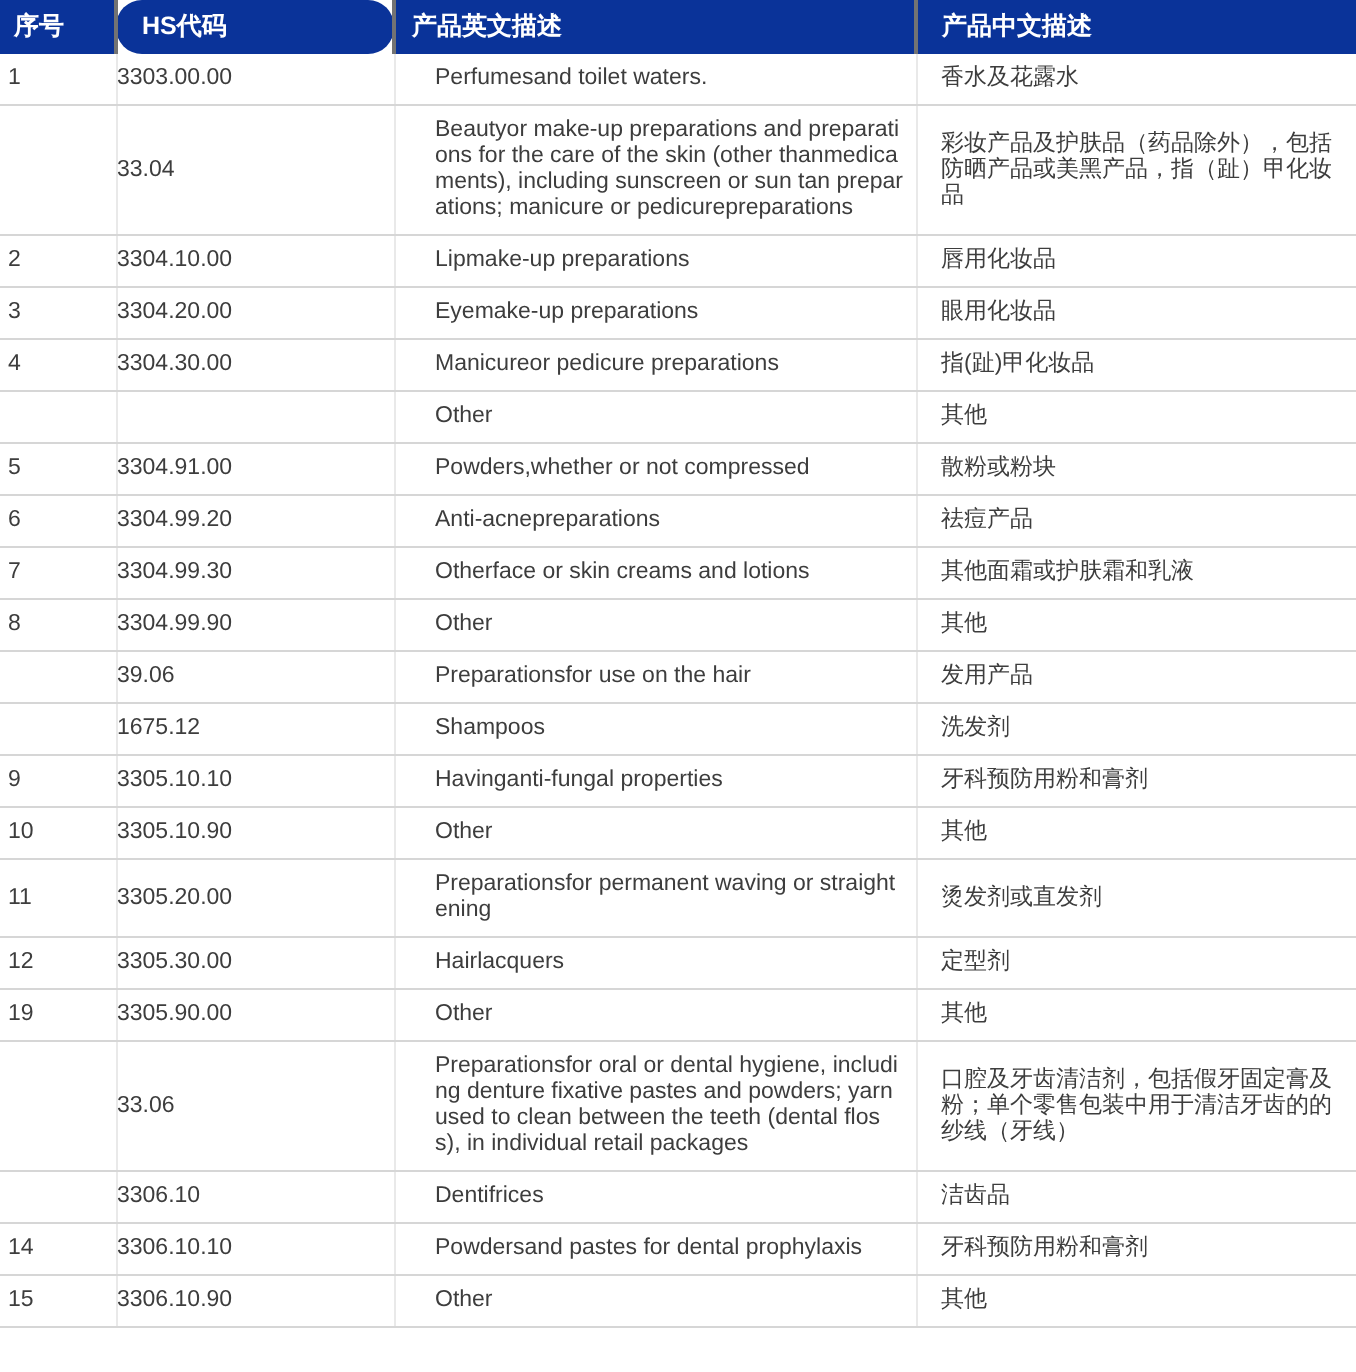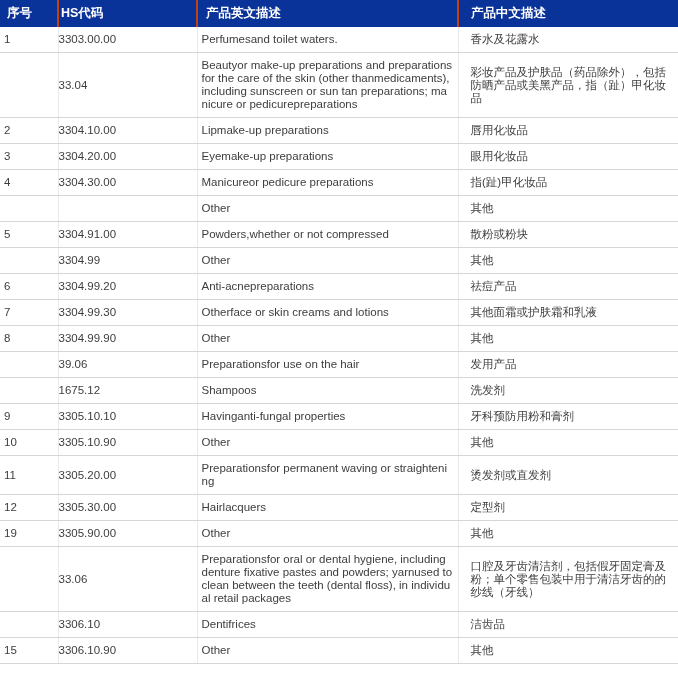--- a/index.html
+++ b/index.html
@@ -33,43 +33,43 @@
   col.c-cn { width: 220px; }
 
   thead th {
     background: var(--header-bg);
     color: var(--header-text);
     font-size: 12.5px;
     font-weight: 700;
     text-align: left;
     height: 27px;
     padding: 5px 6px 5px 8px;
-    border-right: 2px solid #c2410c;
+    border-right: 2px solid #737373;
     white-space: nowrap;
     overflow: hidden;
   }
   thead th:last-child { border-right: none; }
   thead th.h-no { padding-left: 7px; }
-  thead th.h-hs { padding-left: 2px; }
+  thead th.h-hs { padding-left: 12px; border-radius: 13px; }
   thead th.h-en { padding-left: 8px; margin-left: 38px; }
   thead th.h-cn { padding-left: 12px; }
 
   tbody td {
     font-size: 11.5px;
     line-height: 13px;
     color: var(--body-text);
     padding: 6px 8px;
     border-bottom: 1px solid var(--row-line);
     border-right: 1px solid var(--col-line);
     vertical-align: middle;
     background: #ffffff;
   }
   tbody td.col-no { padding-left: 4px; }
   tbody td.col-hs { padding-left: 0; }
-  tbody td.col-en { padding-left: 4px; padding-right: 5px; word-break: break-all; }
+  tbody td.col-en { padding-left: 20px; padding-right: 5px; word-break: break-all; }
   tbody td.col-cn { padding-left: 12px; padding-right: 2px; }
 </style>
 </head>
 <body>
 
 <div class="page">
   <table class="hs-table">
     <colgroup>
       <col class="c-no">
         <col class="c-hs">
@@ -121,26 +121,20 @@
           <td class="col-en">Other</td>
           <td class="col-cn">其他</td>
         </tr>
         <tr>
           <td class="col-no">5</td>
           <td class="col-hs">3304.91.00</td>
           <td class="col-en">Powders,whether or not compressed</td>
           <td class="col-cn">散粉或粉块</td>
         </tr>
         <tr>
-          <td class="col-no"></td>
-          <td class="col-hs">3304.99</td>
-          <td class="col-en">Other</td>
-          <td class="col-cn">其他</td>
-        </tr>
-        <tr>
           <td class="col-no">6</td>
           <td class="col-hs">3304.99.20</td>
           <td class="col-en">Anti-acnepreparations</td>
           <td class="col-cn">祛痘产品</td>
         </tr>
         <tr>
           <td class="col-no">7</td>
           <td class="col-hs">3304.99.30</td>
           <td class="col-en">Otherface or skin creams and lotions</td>
           <td class="col-cn">其他面霜或护肤霜和乳液</td>
@@ -199,20 +193,26 @@
           <td class="col-en">Preparationsfor oral or dental hygiene, including denture fixative pastes and powders; yarnused to clean between the teeth (dental floss), in individual retail packages</td>
           <td class="col-cn">口腔及牙齿清洁剂，包括假牙固定膏及粉；单个零售包装中用于清洁牙齿的的纱线（牙线）</td>
         </tr>
         <tr>
           <td class="col-no"></td>
           <td class="col-hs">3306.10</td>
           <td class="col-en">Dentifrices</td>
           <td class="col-cn">洁齿品</td>
         </tr>
         <tr>
+          <td class="col-no">14</td>
+          <td class="col-hs">3306.10.10</td>
+          <td class="col-en">Powdersand pastes for dental prophylaxis</td>
+          <td class="col-cn">牙科预防用粉和膏剂</td>
+        </tr>
+        <tr>
           <td class="col-no">15</td>
           <td class="col-hs">3306.10.90</td>
           <td class="col-en">Other</td>
           <td class="col-cn">其他</td>
         </tr>
       </tbody>
   </table>
 </div>
 
 </body></html>

